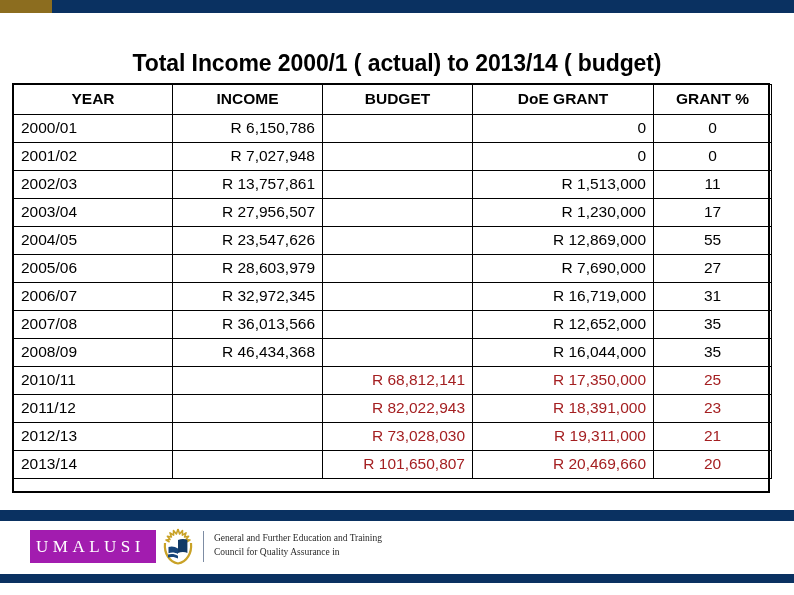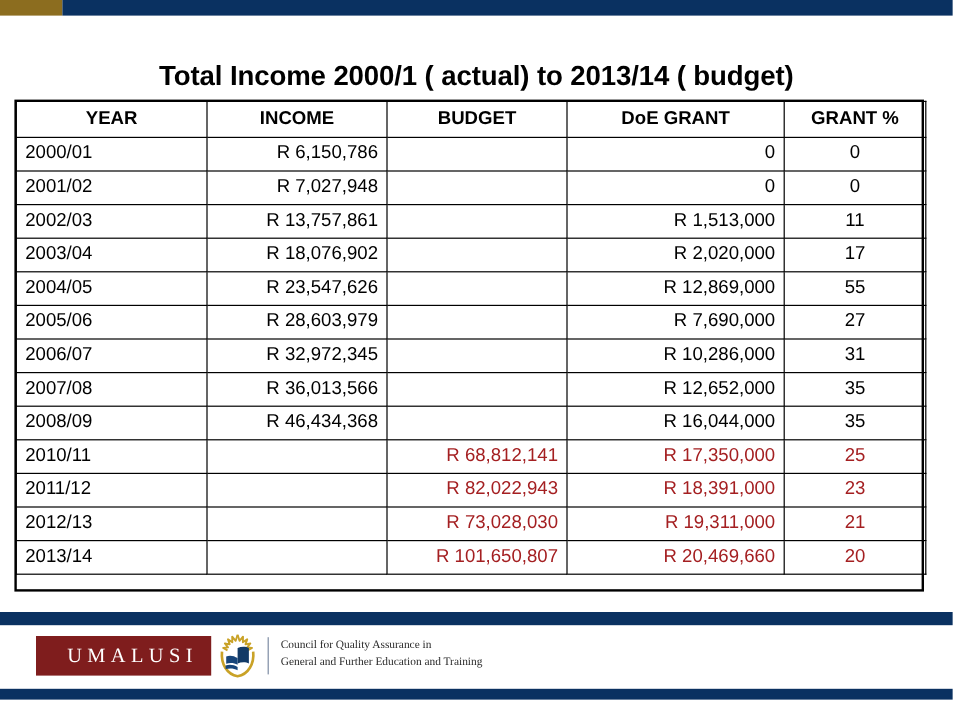--- a/index.html
+++ b/index.html
@@ -116,26 +116,26 @@
     background: #0a3161;
   }
   #footer-logo {
     position: absolute;
     left: 30px; top: 527px;
     display: flex;
     align-items: center;
     height: 38px;
   }
   #umalusi-wordmark {
-    background: #7f1d1d;
+    background: #a21caf;
     color: #ffffff;
     font-family: "Liberation Serif", serif;
     font-size: 17px;
     letter-spacing: 4.5px;
-    padding: 8px 11px 8px 26px;
+    padding: 8px 11px 8px 6px;
     line-height: 1;
   }
   #umalusi-emblem {
     width: 34px;
     height: 38px;
     margin-left: 5px;
     flex: none;
   }
   #footer-divider {
     width: 1px;
@@ -194,44 +194,44 @@
         </tr>
         <tr>
           <td class="cell-year">2002/03</td>
           <td class="cell-income">R 13,757,861</td>
           <td class="cell-budget"></td>
           <td class="cell-grant">R 1,513,000</td>
           <td class="cell-pct">11</td>
         </tr>
         <tr>
           <td class="cell-year">2003/04</td>
-          <td class="cell-income">R 18,076,902</td>
-          <td class="cell-budget"></td>
-          <td class="cell-grant">R 2,020,000</td>
+          <td class="cell-income">R 27,956,507</td>
+          <td class="cell-budget"></td>
+          <td class="cell-grant">R 1,230,000</td>
           <td class="cell-pct">17</td>
         </tr>
         <tr>
           <td class="cell-year">2004/05</td>
           <td class="cell-income">R 23,547,626</td>
           <td class="cell-budget"></td>
           <td class="cell-grant">R 12,869,000</td>
           <td class="cell-pct">55</td>
         </tr>
         <tr>
           <td class="cell-year">2005/06</td>
           <td class="cell-income">R 28,603,979</td>
           <td class="cell-budget"></td>
           <td class="cell-grant">R 7,690,000</td>
           <td class="cell-pct">27</td>
         </tr>
         <tr>
           <td class="cell-year">2006/07</td>
           <td class="cell-income">R 32,972,345</td>
           <td class="cell-budget"></td>
-          <td class="cell-grant">R 10,286,000</td>
+          <td class="cell-grant">R 16,719,000</td>
           <td class="cell-pct">31</td>
         </tr>
         <tr>
           <td class="cell-year">2007/08</td>
           <td class="cell-income">R 36,013,566</td>
           <td class="cell-budget"></td>
           <td class="cell-grant">R 12,652,000</td>
           <td class="cell-pct">35</td>
         </tr>
         <tr>
@@ -280,18 +280,18 @@
   <svg id="umalusi-emblem" viewBox="0 0 34 38">
     <path d="M17 2 L18.6 7 L21.5 3.6 L21.4 8.2 L25 5.8 L23.6 10 L27.6 9.2 L25 12.5 L29 13 L25.4 15" fill="none" stroke="#c9a227" stroke-width="1.6" stroke-linejoin="round"></path>
     <path d="M17 2 L15.4 7 L12.5 3.6 L12.6 8.2 L9 5.8 L10.4 10 L6.4 9.2 L9 12.5 L5 13 L8.6 15" fill="none" stroke="#c9a227" stroke-width="1.6" stroke-linejoin="round"></path>
     <path d="M4 16 C3 26 8 35 17 36.5 C26 35 31 26 30 16" fill="none" stroke="#c9a227" stroke-width="2.2"></path>
     <path d="M17 13 C20 11.6 24 11.6 26.4 13 L26.4 26 C24 24.6 20 24.6 17 26 Z" fill="#123a66"></path>
     <path d="M7.5 20 C10.5 18.8 14 19.4 17 21.4 L17 27 C14 25.2 10.5 25 7.5 26.2 Z" fill="#17457a"></path>
     <path d="M7 27.5 C10.5 26.4 14 27 17 28.8 L17 31.6 C14 29.9 10.5 29.6 7 30.6 Z" fill="#17457a"></path>
   </svg>
   <div id="footer-divider"></div>
   <div id="footer-tagline">
+    <div>General and Further Education and Training</div>
     <div>Council for Quality Assurance in</div>
-    <div>General and Further Education and Training</div>
   </div>
 </div>
 
 <div id="footer-rule-bottom"></div>
 
 </body></html>

